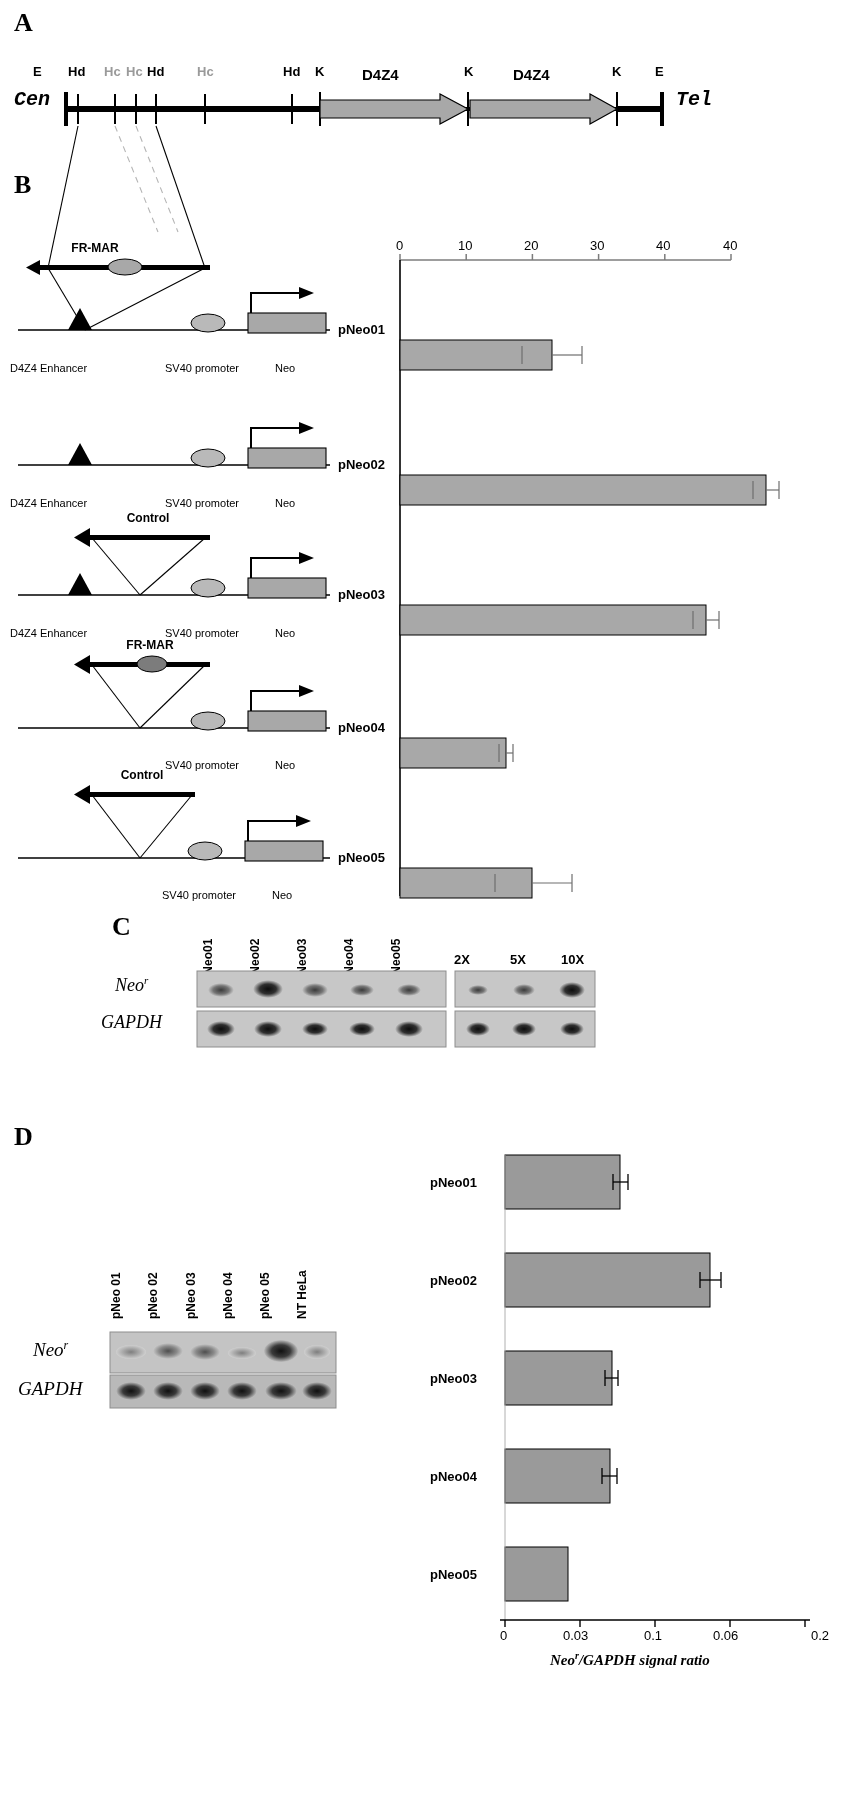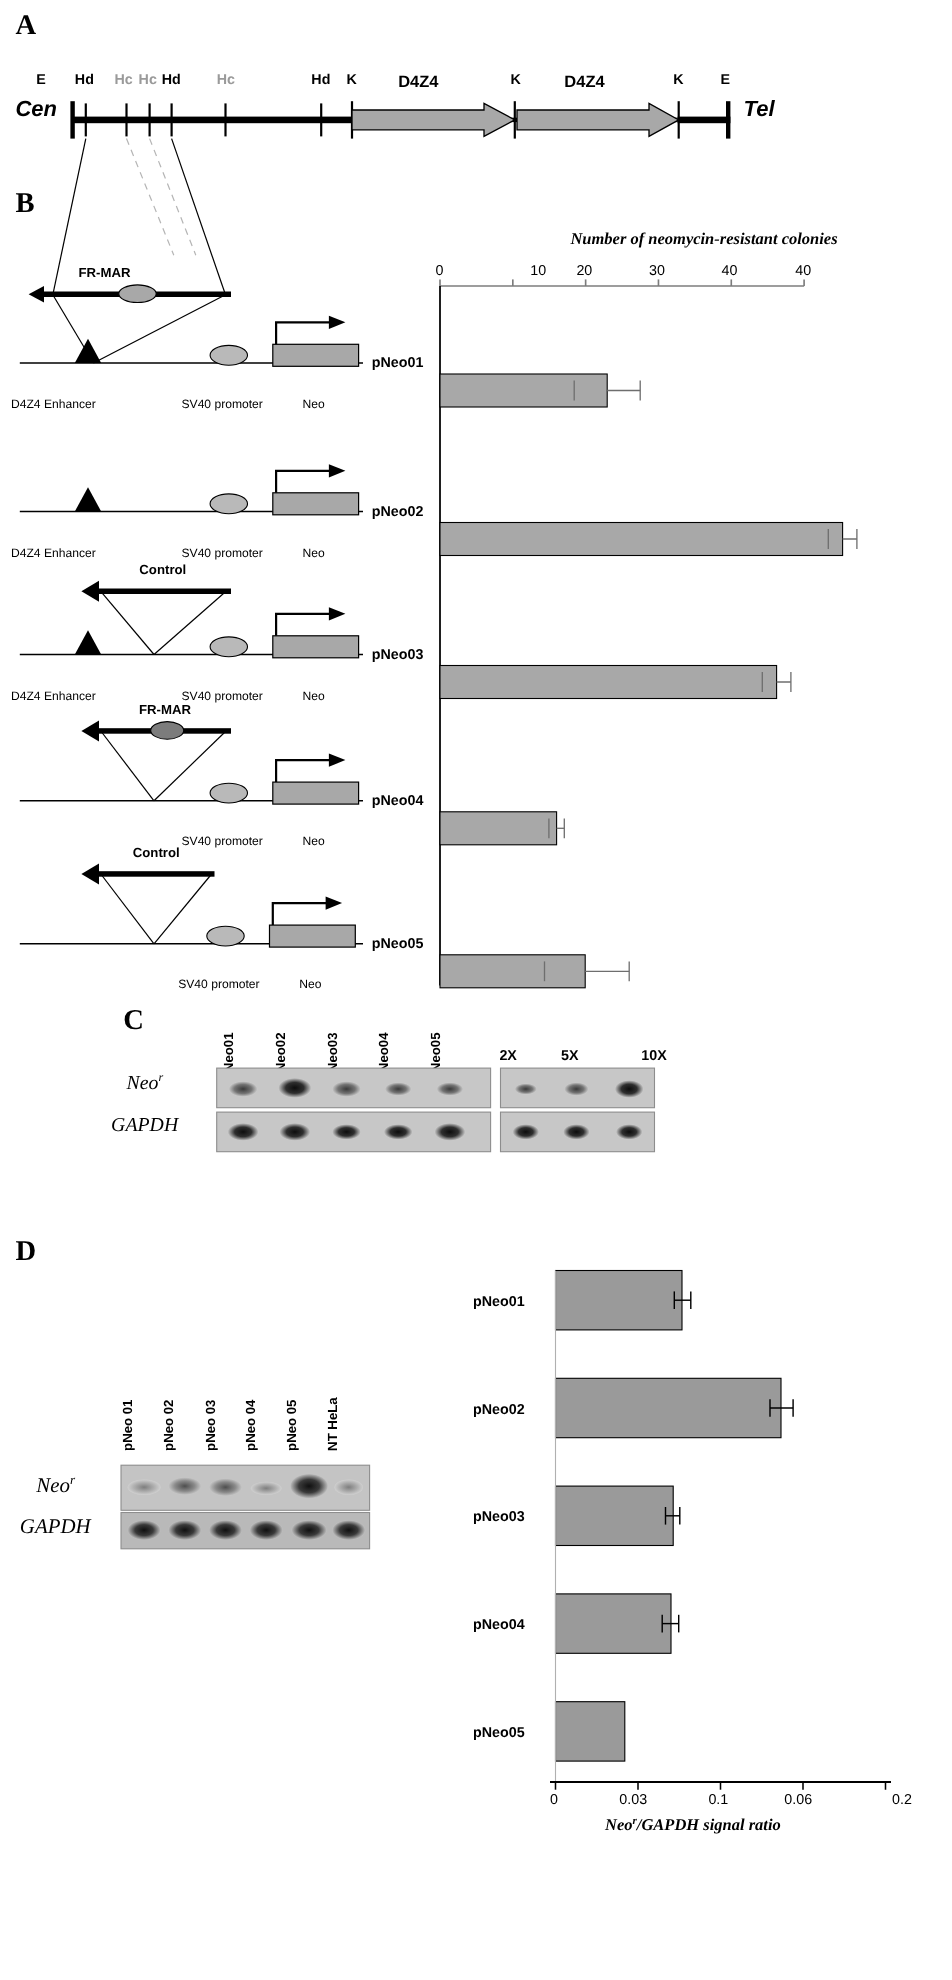--- a/index.html
+++ b/index.html
@@ -1,20 +1,20 @@
 <!DOCTYPE html>
 <html><head>
 <meta charset="utf-8">
 <style>
   html,body{margin:0;padding:0;background:#fff;}
   body{width:865px;height:1800px;position:relative;font-family:"Liberation Serif",serif;color:#000;overflow:hidden;}
   .panel-letter{position:absolute;font-family:"Liberation Serif",serif;font-weight:bold;font-size:26px;}
   .lbl{position:absolute;font-family:"Liberation Sans",sans-serif;font-size:13px;font-weight:bold;}
   .lbl-sm{position:absolute;font-family:"Liberation Sans",sans-serif;font-size:11px;}
-  .serif-it{position:absolute;font-family:Liberation Sans, sans-serif;font-style:italic;font-weight:bold;font-size:20px;}
+  .serif-it{position:absolute;font-family:Liberation Mono, monospace;font-style:italic;font-weight:bold;font-size:20px;}
   svg{display:block;overflow:visible;}
   
   #panelA{position:absolute;left:0;top:0;width:865px;height:170px;}
   
   #panelB{position:absolute;left:0;top:170px;width:865px;height:740px;}
   
   #panelC{position:absolute;left:0;top:910px;width:865px;height:200px;}
   
   #panelD{position:absolute;left:0;top:1110px;width:865px;height:690px;}
   .blot-label{position:absolute;font-family:"Liberation Serif",serif;font-style:italic;font-size:18px;}
@@ -191,21 +191,20 @@
     <span class="lbl-sm" style="left:165px;top:589px;">SV40 promoter</span>
     <span class="lbl-sm" style="left:275px;top:589px;">Neo</span>
     <span class="barlbl" style="left:338px;top:550px;">pNeo04</span>
 
     <span class="lbl-sm" style="left:162px;top:719px;">SV40 promoter</span>
     <span class="lbl-sm" style="left:272px;top:719px;">Neo</span>
     <span class="barlbl" style="left:338px;top:680px;">pNeo05</span>
   </div>
 
   <div style="position:absolute;left:395px;top:30px;width:470px;height:720px;">
-    <span class="axtitle" style="left:55px;top:10px;width:380px;text-align:center;">Number of neomycin-resistant colonies</span>
     <svg width="470" height="700" style="position:absolute;left:0;top:30px;">
 
       <line x1="5" y1="30" x2="336" y2="30" stroke="#7c7c7c" stroke-width="1.5"></line>
       <g stroke="#7c7c7c" stroke-width="1.5">
         <line x1="5" y1="30" x2="5" y2="24"></line>
         <line x1="71.2" y1="30" x2="71.2" y2="24"></line>
         <line x1="137.4" y1="30" x2="137.4" y2="24"></line>
         <line x1="203.6" y1="30" x2="203.6" y2="24"></line>
         <line x1="269.8" y1="30" x2="269.8" y2="24"></line>
         <line x1="336" y1="30" x2="336" y2="24"></line>
@@ -244,21 +243,21 @@
       <g>
         <rect x="5" y="638" width="132" height="30" fill="#a8a8a8" stroke="#000" stroke-width="1"></rect>
         <line x1="137" y1="653" x2="177" y2="653" stroke="#6e6e6e" stroke-width="1.2"></line>
         <line x1="177" y1="644" x2="177" y2="662" stroke="#6e6e6e" stroke-width="1.2"></line>
         <line x1="100" y1="644" x2="100" y2="662" stroke="#6e6e6e" stroke-width="1.2"></line>
       </g>
     </svg>
 
     <div>
       <span class="axnum" style="left:1px;top:38px;">0</span>
-      <span class="axnum" style="left:63px;top:38px;margin-left:24px;">10</span>
+      <span class="axnum" style="left:63px;top:38px;">10</span>
       <span class="axnum" style="left:129px;top:38px;">20</span>
       <span class="axnum" style="left:195px;top:38px;">30</span>
       <span class="axnum" style="left:261px;top:38px;">40</span>
       <span class="axnum" style="left:328px;top:38px;">40</span>
     </div>
   </div>
 </div>
 
 <div id="panelC">
   <div class="panel-letter" style="left:112px;top:2px;">C</div>
@@ -266,21 +265,21 @@
   <div>
     <span class="rot" style="left:215px;top:58px;">pNeo01</span>
     <span class="rot" style="left:262px;top:58px;">pNeo02</span>
     <span class="rot" style="left:309px;top:58px;">pNeo03</span>
     <span class="rot" style="left:356px;top:58px;">pNeo04</span>
     <span class="rot" style="left:403px;top:58px;">pNeo05</span>
   </div>
   <div>
     <span class="lbl" style="left:454px;top:42px;">2X</span>
     <span class="lbl" style="left:510px;top:42px;">5X</span>
-    <span class="lbl" style="left:583px;top:42px;">10X</span>
+    <span class="lbl" style="left:561px;top:42px;">10X</span>
   </div>
 
   <div class="blot-label" style="left:115px;top:64px;">
     <span>Neo</span><sup style="font-size:11px;">r</sup>
   </div>
   <div class="blot-label" style="left:101px;top:102px;">GAPDH</div>
 
   <svg width="865" height="200" style="position:absolute;left:0;top:0;">
     <defs>
       <radialGradient id="spotC" cx="50%" cy="50%" r="50%">

